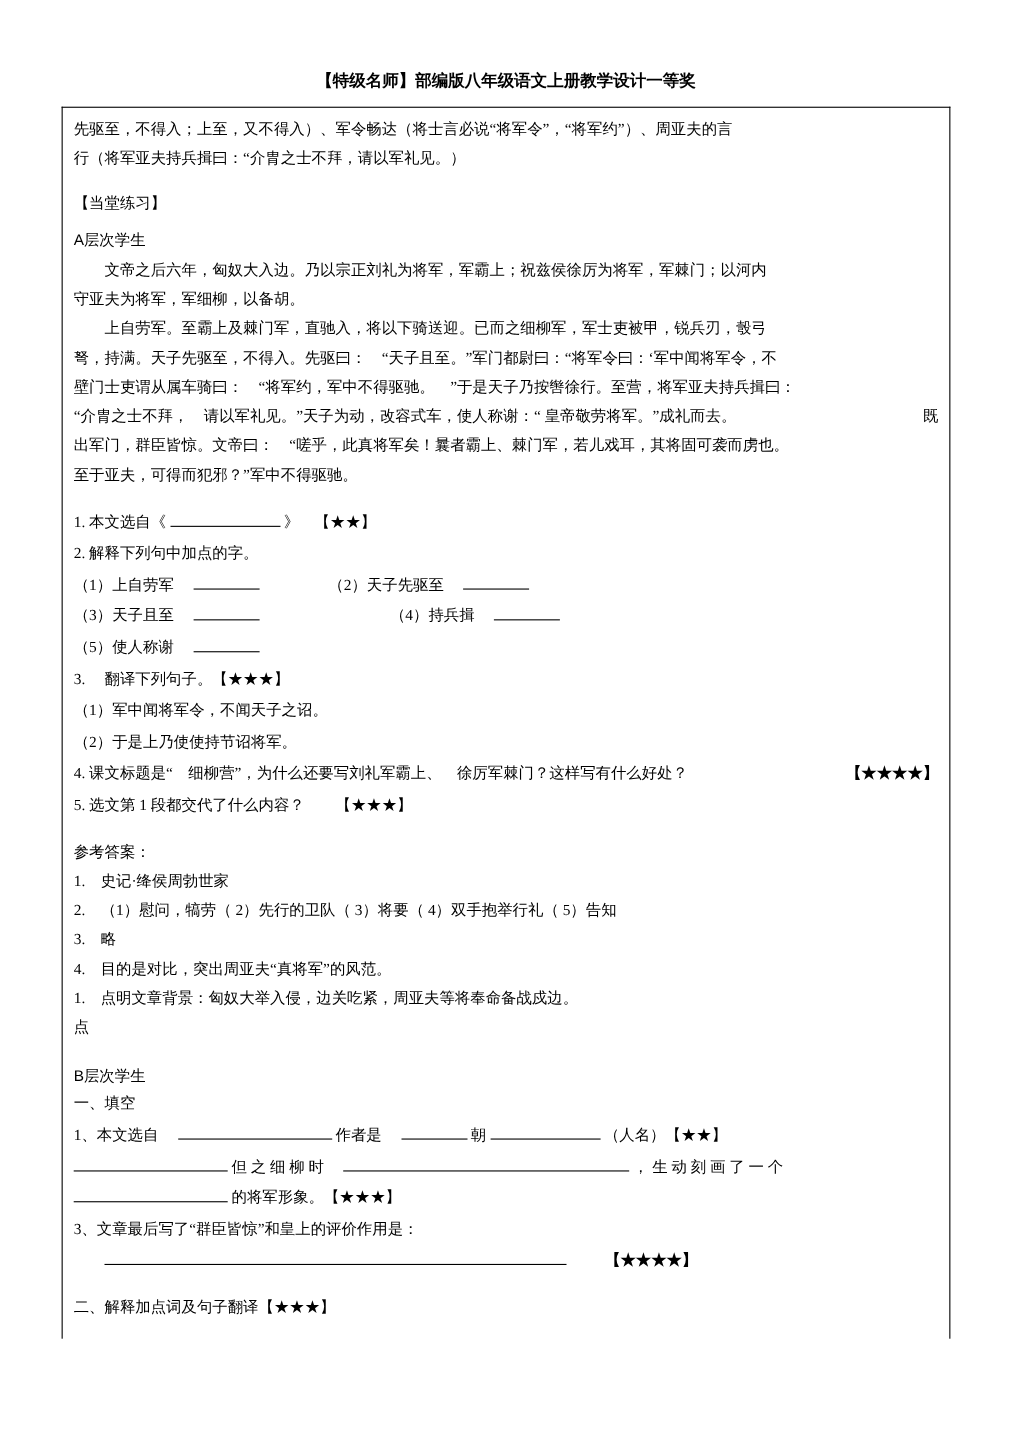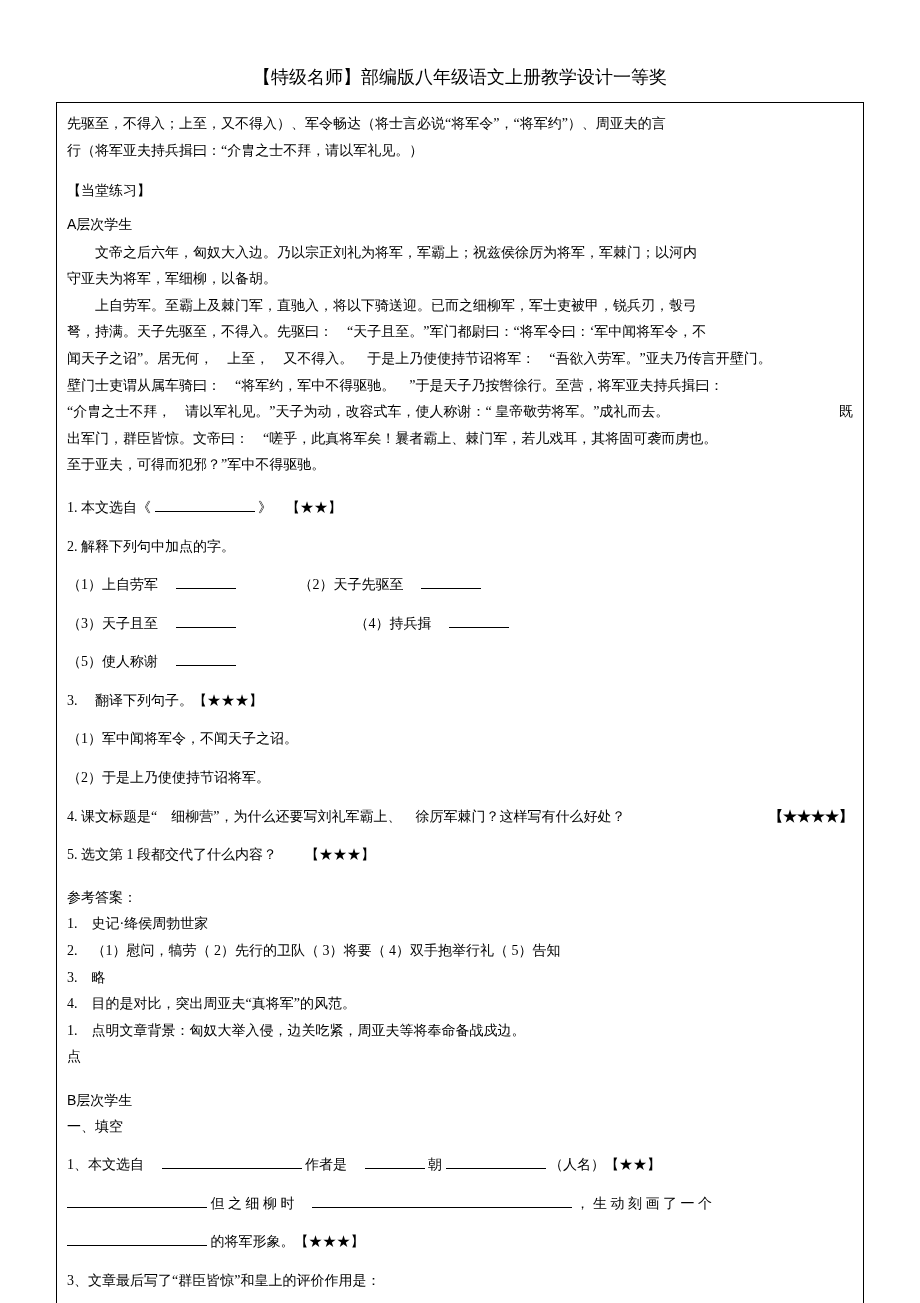--- a/index.html
+++ b/index.html
@@ -8,36 +8,37 @@
     font-size: 14px;
     background: #fff;
     color: #000;
     width: 920px;
     margin: 0 auto;
     padding: 60px 56px 40px 56px;
     line-height: 1.9;
   }
   .header {
     text-align: center;
-    font-size: 18px;
+    font-size: 15px;
     margin-bottom: 8px;
+    font-weight: bold;
   }
   .content-box {
     border: 1px solid #000;
     border-top: 1px solid #000;
     border-bottom: none;
     padding: 8px 10px 12px 10px;
     min-height: 1120px;
   }
   .para { text-indent: 0; margin: 0; }
   .section-title { font-weight: normal; margin-top: 14px; }
   .level-title { font-family: "SimHei","黑体",sans-serif; margin-top: 6px; }
   .passage { margin-top: 2px; }
   .passage p { text-indent: 2em; }
-  .qline { margin-top: 12px; }
+  .qline { margin-top: 2px; }
   .blank {
     display: inline-block;
     border-bottom: 1px solid #000;
     min-width: 80px;
     height: 1em;
     vertical-align: baseline;
   }
   .blank-s { min-width: 60px; }
   .blank-m { min-width: 100px; }
   .blank-l { min-width: 140px; }
@@ -62,21 +63,20 @@
 
   <p class="para section-title">【当堂练习】</p>
 
   <p class="para level-title">A层次学生</p>
 
   <div class="passage">
     <p class="para" style="text-indent:2em">文帝之后六年，匈奴大入边。乃以宗正刘礼为将军，军霸上；祝兹侯徐厉为将军，军棘门；以河内</p>
     <p class="para" style="text-indent:0">守亚夫为将军，军细柳，以备胡。</p>
     <p class="para" style="text-indent:2em">上自劳军。至霸上及棘门军，直驰入，将以下骑送迎。已而之细柳军，军士吏被甲，锐兵刃，彀弓</p>
     <p class="para" style="text-indent:0">弩，持满。天子先驱至，不得入。先驱曰：　“天子且至。”军门都尉曰：“将军令曰：‘军中闻将军令，不</p>
-    <p class="para" style="text-indent:0">闻天子之诏”。居无何，　上至，　又不得入。　于是上乃使使持节诏将军：　“吾欲入劳军。”亚夫乃传言开壁门。</p>
     <p class="para" style="text-indent:0">壁门士吏谓从属车骑曰：　“将军约，军中不得驱驰。　”于是天子乃按辔徐行。至营，将军亚夫持兵揖曰：</p>
     <p class="para just" style="text-indent:0">
       <span>“介胄之士不拜，　请以军礼见。”天子为动，改容式车，使人称谢：“ 皇帝敬劳将军。”成礼而去。</span>
       <span class="right">既</span>
     </p>
     <p class="para" style="text-indent:0;clear:both">出军门，群臣皆惊。文帝曰：　“嗟乎，此真将军矣！曩者霸上、棘门军，若儿戏耳，其将固可袭而虏也。</p>
     <p class="para" style="text-indent:0">至于亚夫，可得而犯邪？”军中不得驱驰。</p>
   </div>
 
   <p class="para qline" style="margin-top:16px">

